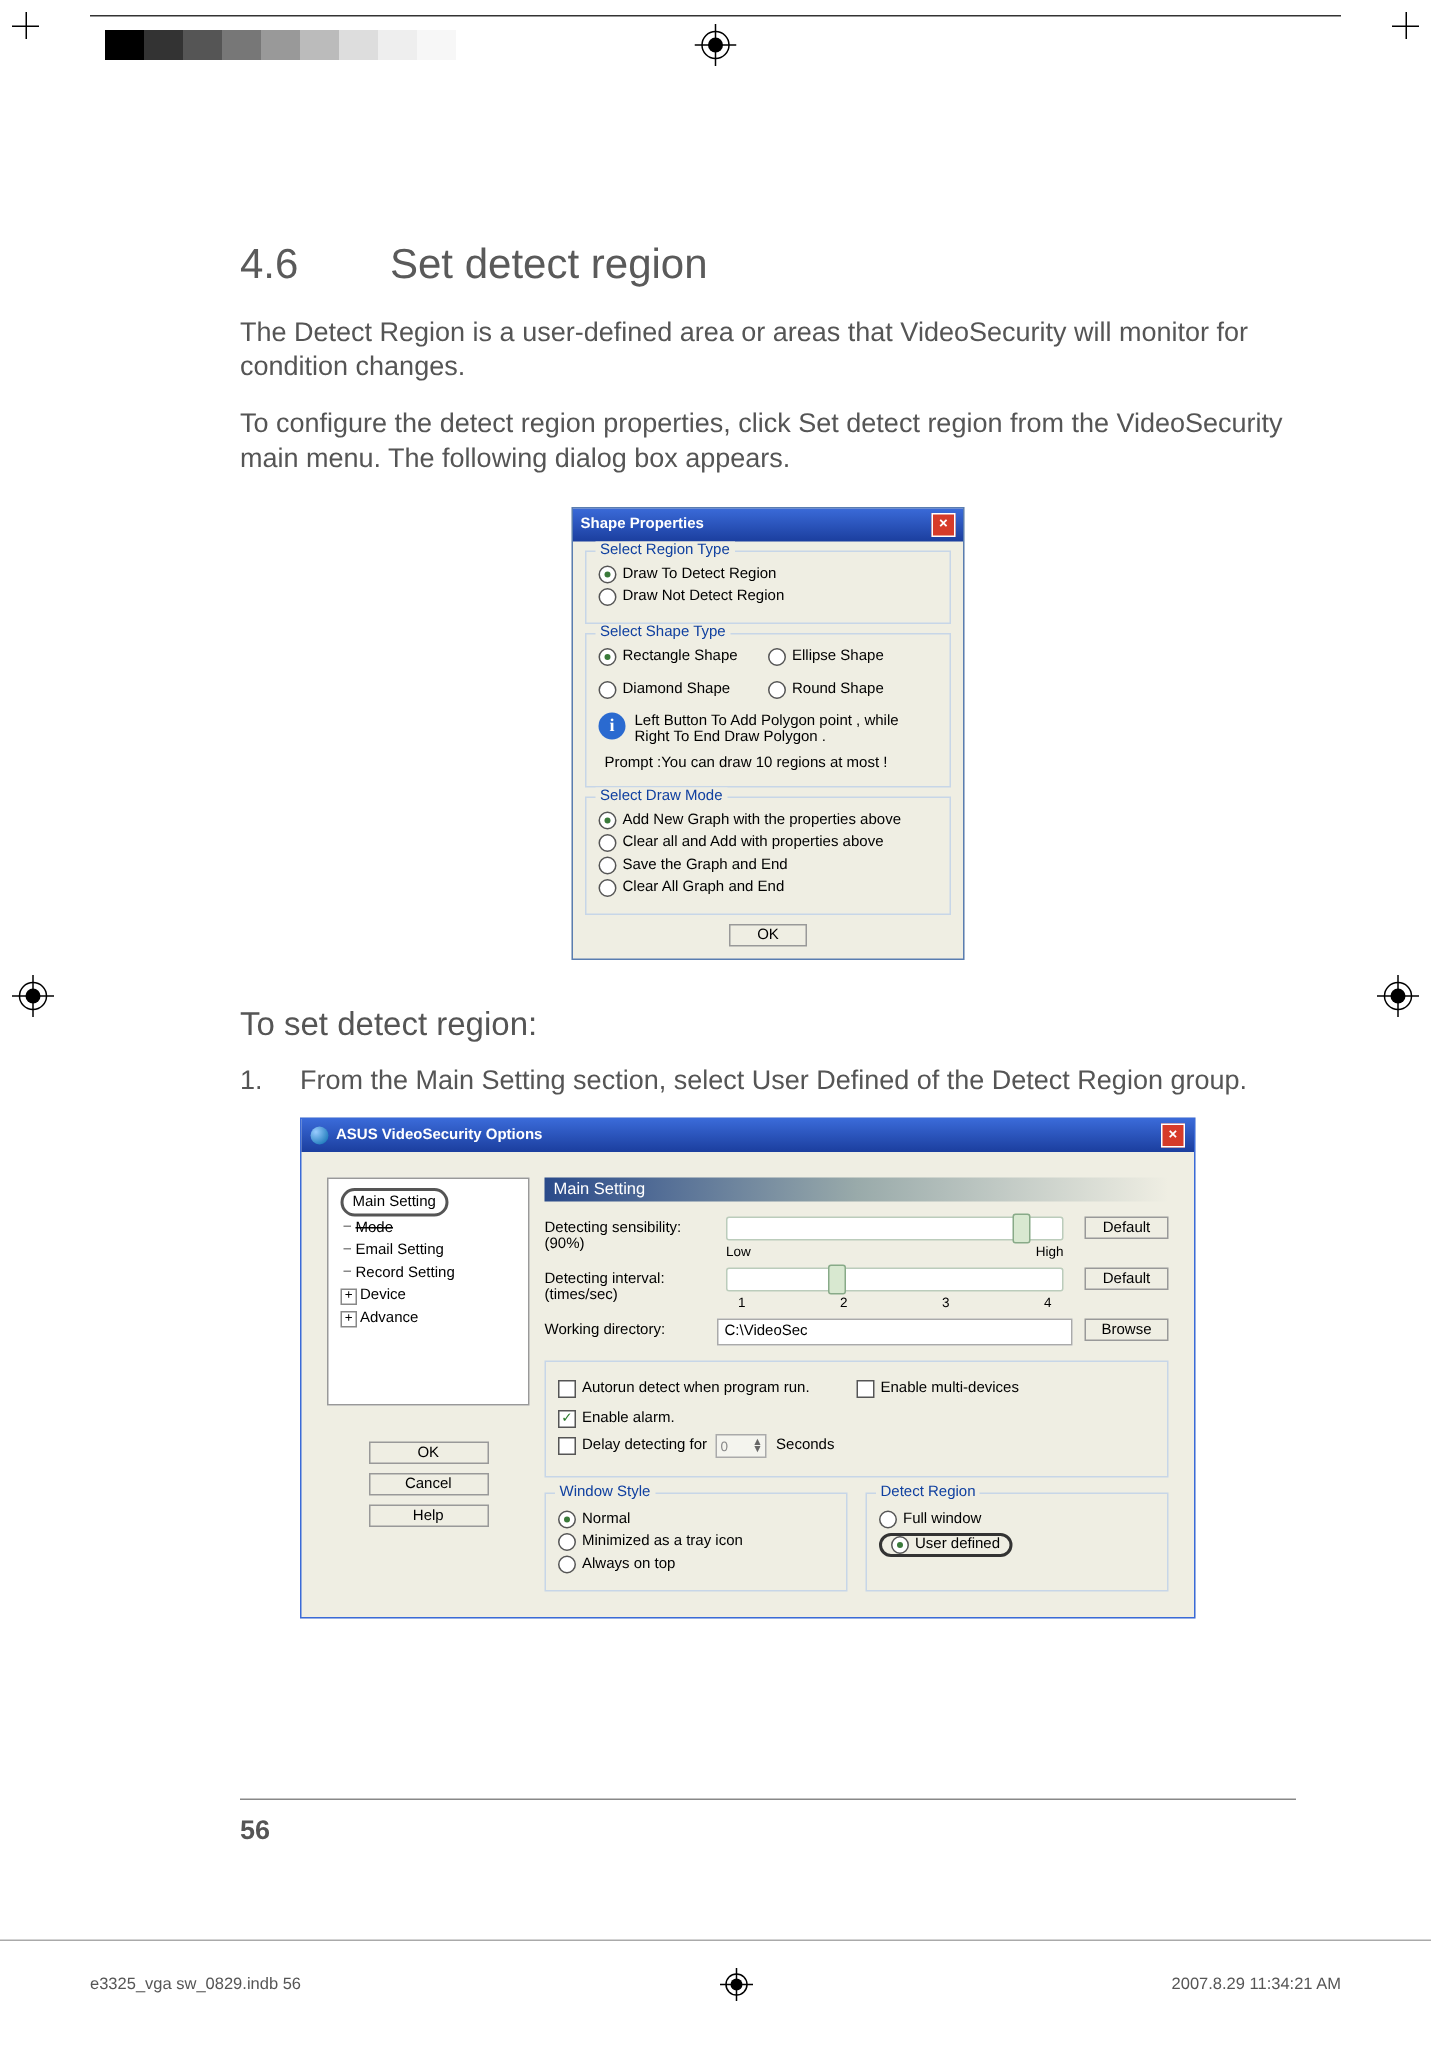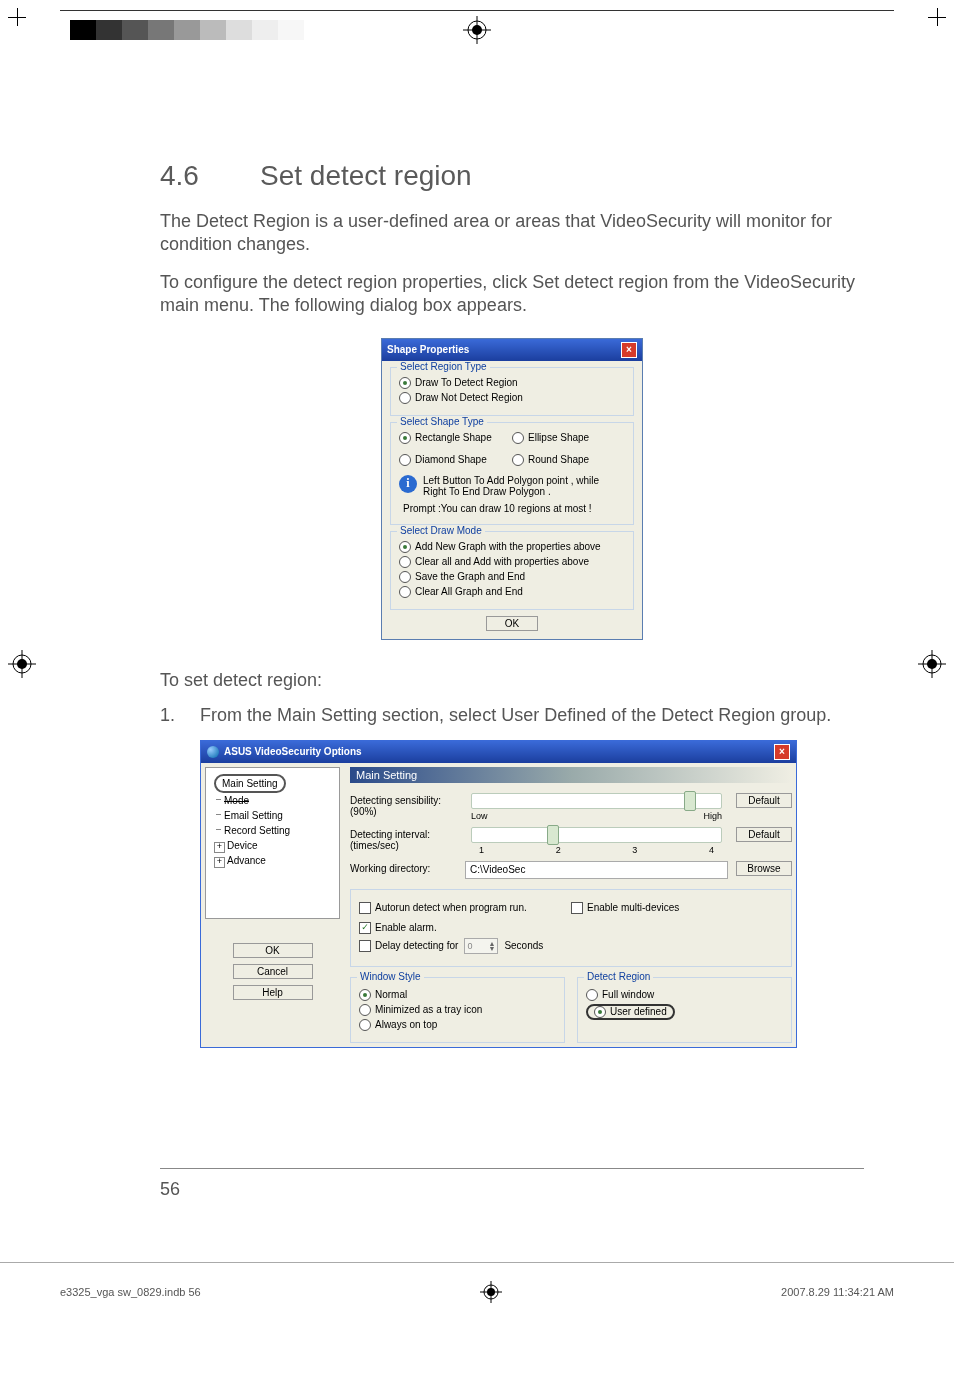--- a/index.html
+++ b/index.html
@@ -33,21 +33,21 @@
   .page {
     padding: 90px 90px 30px 160px;
   }
   .heading {
     font-size: 28px;
     color:#5a5a5a;
     margin: 10px 0 18px 0;
   }
   .heading .num { display:inline-block; width:100px; }
   .bodytext { font-size:18px; color:#555; line-height:1.3; margin:0 0 14px 0;}
-  .step-intro { font-size:18px; color:#555; margin:30px 0 14px 0;}
+  .step-intro { font-size:22px; color:#555; margin:30px 0 14px 0;}
   .step { display:flex; font-size:18px; color:#555; margin:0 0 14px 0;}
   .step .n { width:40px;}
   .step .t { flex:1;}
 
   
   .dlg {
     width: 260px;
     margin: 20px auto 10px auto;
     background:#efeee3;
     border:1px solid #5a7db0;
@@ -96,21 +96,21 @@
   }
   .dlg2 .titlebar2{
     background: linear-gradient(to bottom,#3a6ad8,#1b3e9e);
     color:#fff;
     font-weight:bold;
     padding:3px 6px;
     display:flex; justify-content:space-between; align-items:center;
   }
   .titlebar2 .tleft{ display:flex; align-items:center; gap:5px;}
   .appicon{ width:12px;height:12px;border-radius:50%;background:radial-gradient(circle at 30% 30%,#9cf,#06a);}
-  .dlg2-body{ display:flex; padding:4px;}
+  .dlg2-body{ display:flex; padding:17px;}
   .tree{
     width:125px;
     border:1px solid #999;
     background:#fff;
     padding:6px 4px 50px 4px;
     font-size:10px;
     line-height:1.5;
   }
   .tree .sel{ border:2px solid #555; border-radius:10px; padding:0 6px; display:inline-block; margin-left:4px;}
   .tree .item{ padding-left:14px; position:relative;}
@@ -139,21 +139,21 @@
   .opts-box{border:1px solid #c7d6e8;margin:10px 0;padding:8px;}
   .opt-row{display:flex;align-items:center;margin:4px 0;}
   .spin{width:28px;height:14px;border:1px solid #aaa;background:#f4f4ee;display:flex;align-items:center;justify-content:space-between;padding:0 2px;font-size:9px;color:#888;margin:0 6px;}
   .spin .ar{display:flex;flex-direction:column;line-height:5px;font-size:7px;color:#666;}
   .bottom-groups{display:flex;gap:12px;}
   .grp{flex:1;border:1px solid #c7d6e8;padding:8px;position:relative;}
   .grp .glegend{position:absolute;top:-7px;left:6px;background:#efeee3;padding:0 3px;color:#1040a0;font-size:10px;}
   .circled{border:2px solid #333;border-radius:10px;padding:0 6px;display:inline-flex;align-items:center;gap:4px;}
 
   .hr-bottom{ margin:80px 90px 0 160px; border:none; border-top:1px solid #888;}
-  .pgnum{ margin:10px 0 0 160px; font-size:18px; color:#555;}
+  .pgnum{ margin:10px 0 0 160px; font-size:18px; color:#555;font-weight:bold;}
 
   .footer{
     display:flex; justify-content:space-between; align-items:center;
     font-size:11px; color:#555; padding:18px 60px 10px 60px;
     border-top:1px solid #aaa; margin-top:62px;
   }
   .reg-small{width:22px;height:22px;}
   .side-reg{position:absolute;width:28px;height:28px;}
   .side-reg.left{left:8px;top:650px}
   .side-reg.right{right:8px;top:650px}

